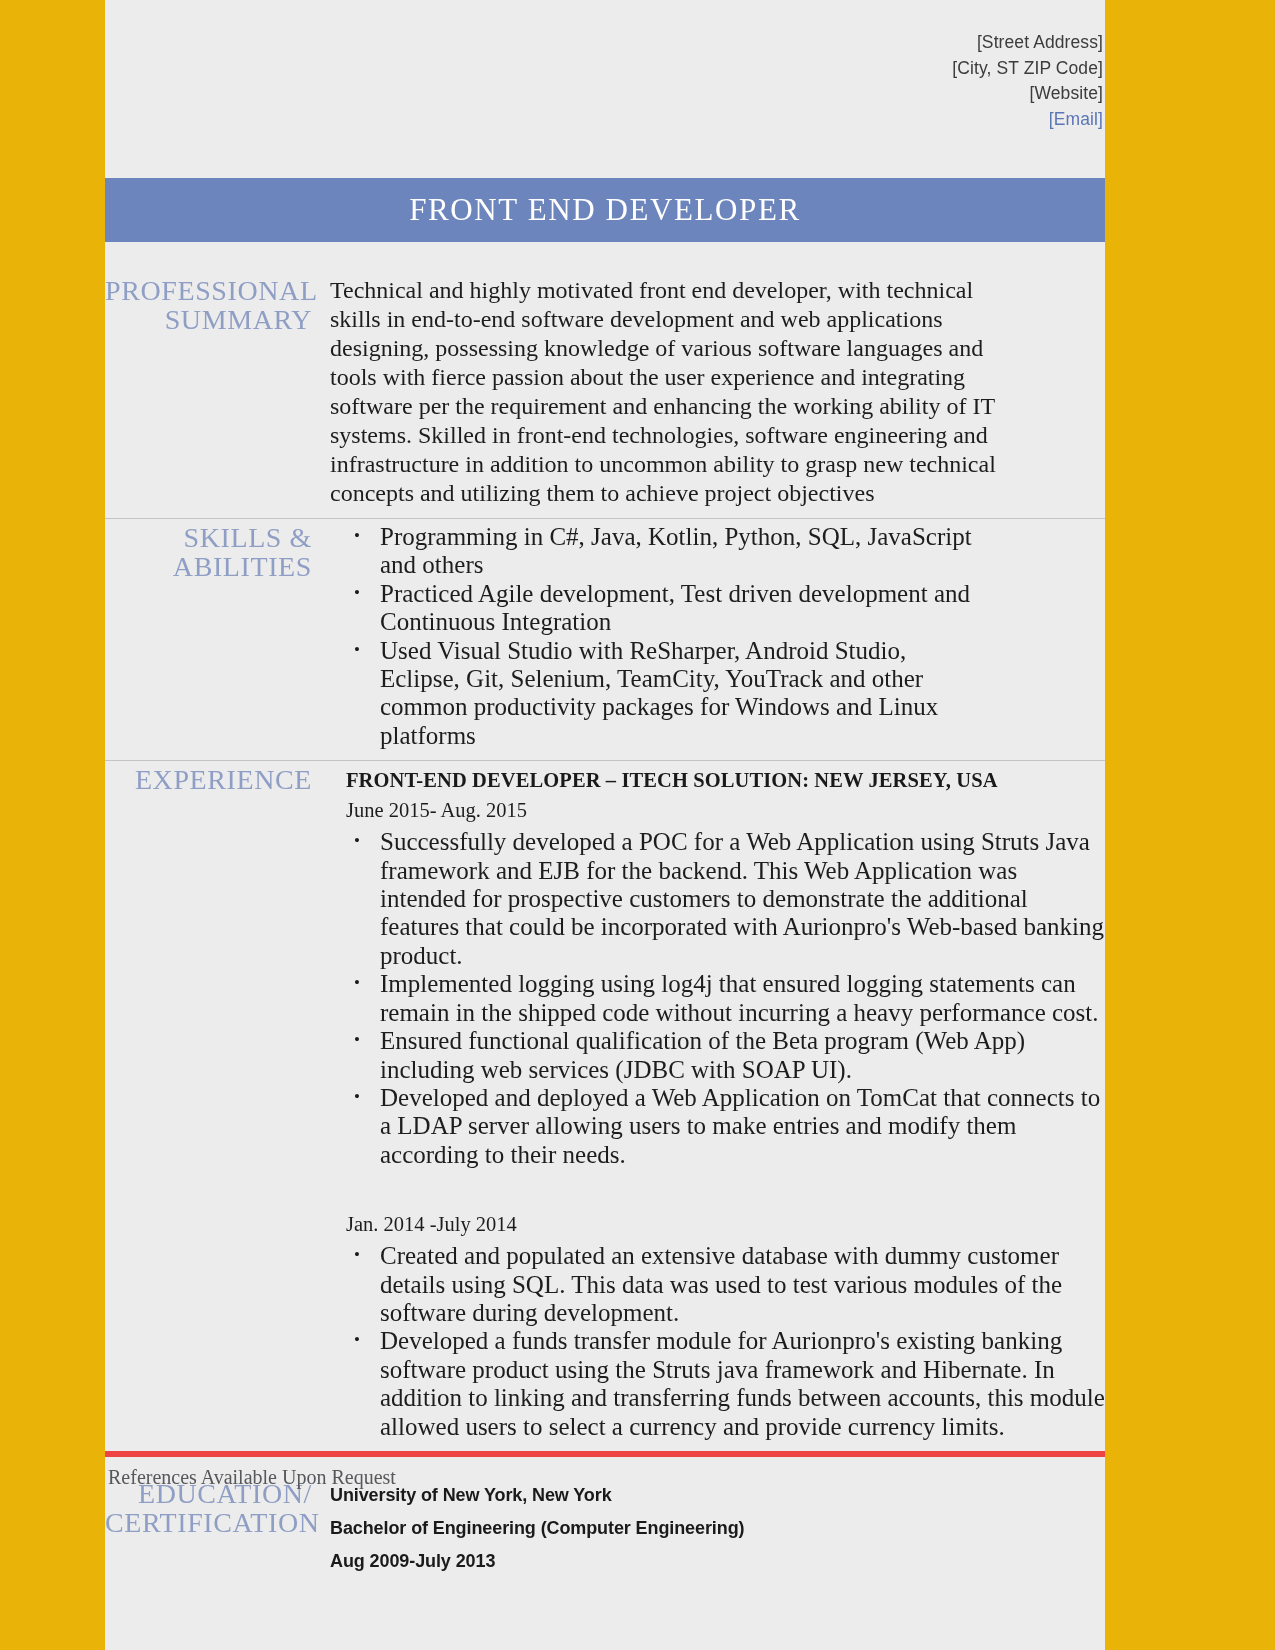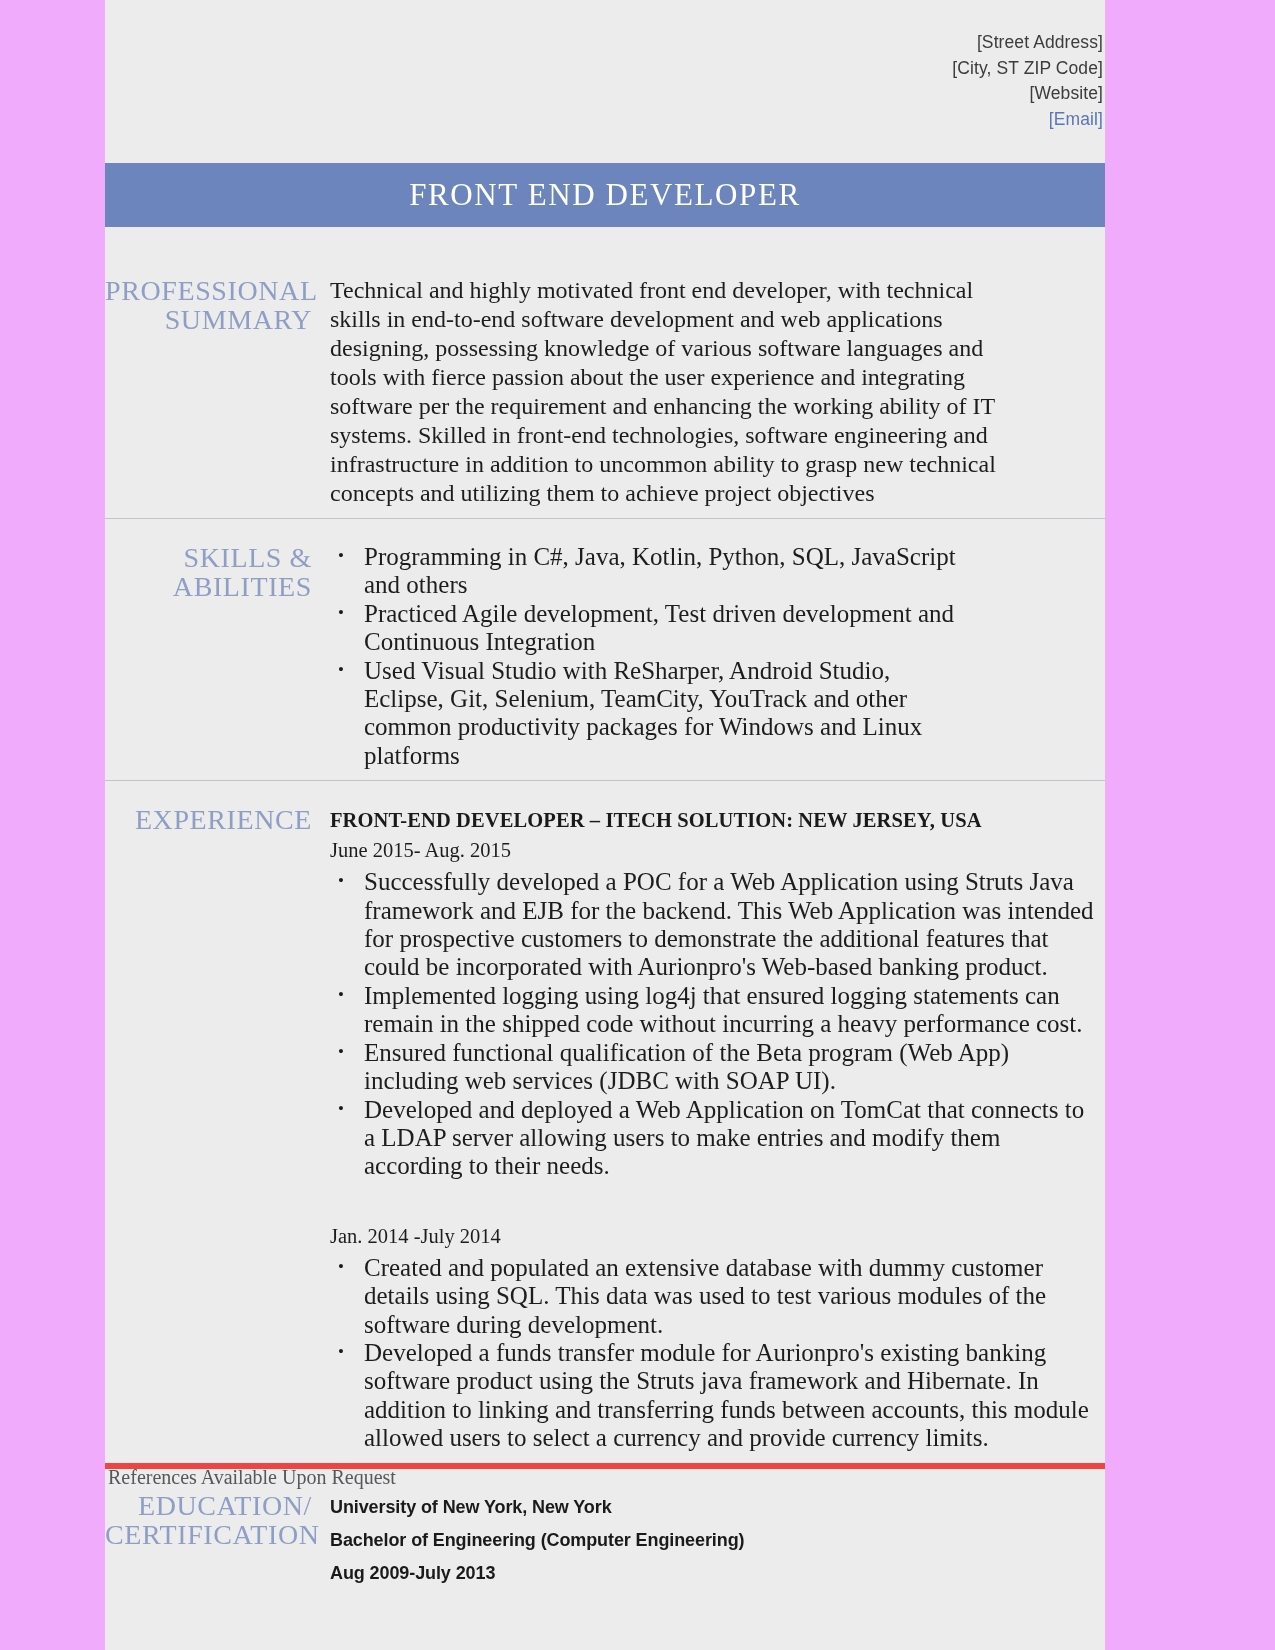--- a/index.html
+++ b/index.html
@@ -8,21 +8,21 @@
     width: 1275px;
     height: 1650px;
     background: #ececec;
     font-family: "Liberation Serif", serif;
   }
 
   .page {
     position: relative;
     width: 1275px;
     height: 1650px;
-    background: #f0abfc;
+    background: #eab308;
     overflow: hidden;
   }
 
   
   .sheet {
     position: absolute;
     left: 105px;
     top: 0;
     width: 1000px;
     height: 1650px;
@@ -44,21 +44,21 @@
     line-height: 25.5px;
     color: #3c3c3c;
     letter-spacing: 0.1px;
   }
   .contact-line.email { color: #5b76b7; }
 
   
   .title-banner {
     position: absolute;
     left: 0;
-    top: 163px;
+    top: 178px;
     width: 1000px;
     height: 64px;
     background: #6c85bd;
     display: flex;
     align-items: center;
     justify-content: center;
   }
   .title-text {
     font-family: "Liberation Serif", serif;
     font-size: 31px;
@@ -76,21 +76,22 @@
   }
 
   .section {
     display: flex;
     width: 1000px;
     padding-top: 14px;
   }
   .section.ruled {
     border-top: 1px solid #c3c2c6;
     margin-top: 10px;
-    padding-top: 24px;
+    padding-top: 4px;
+    gap: 16px;
   }
   .section.ruled-edu {
     border-top: 6px solid #ef4444;
     margin-top: 10px;
     padding-top: 22px;
   }
 
   .label-col {
     width: 223px;
     flex: 0 0 223px;

